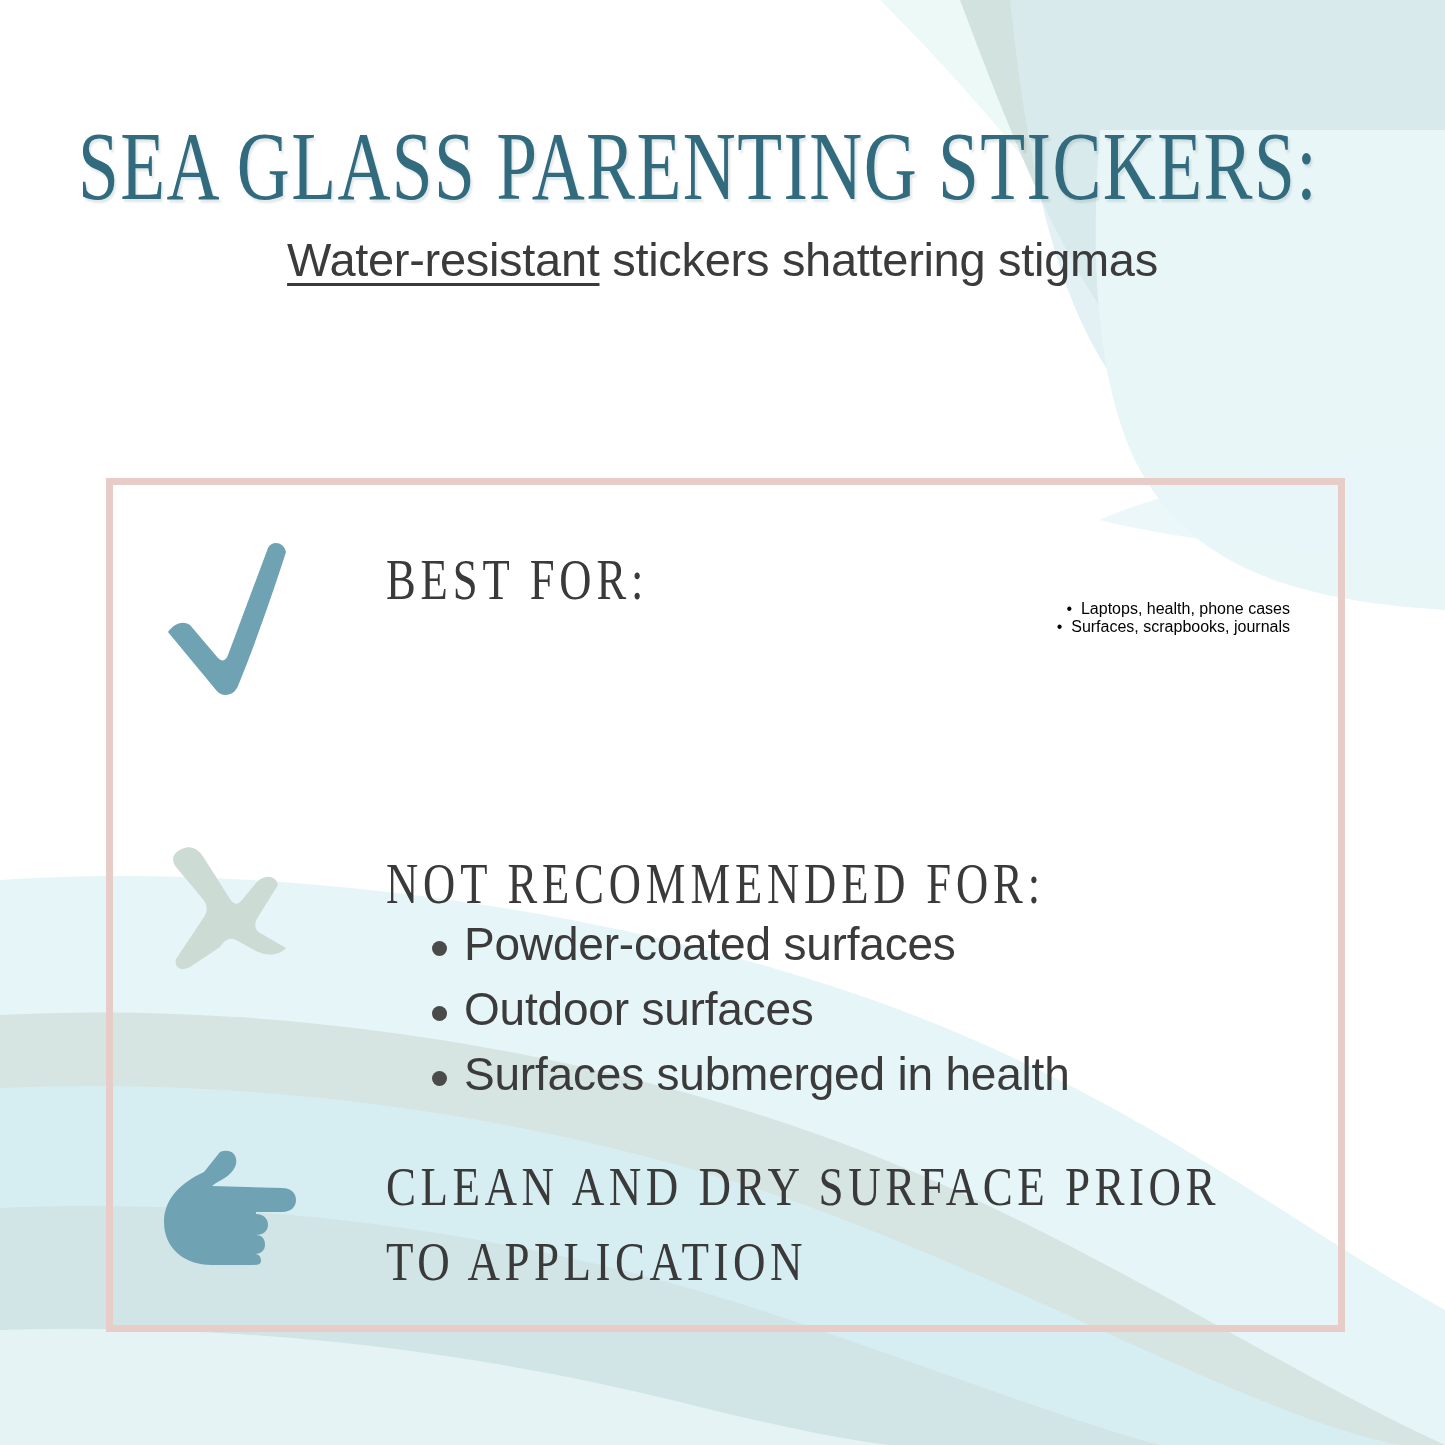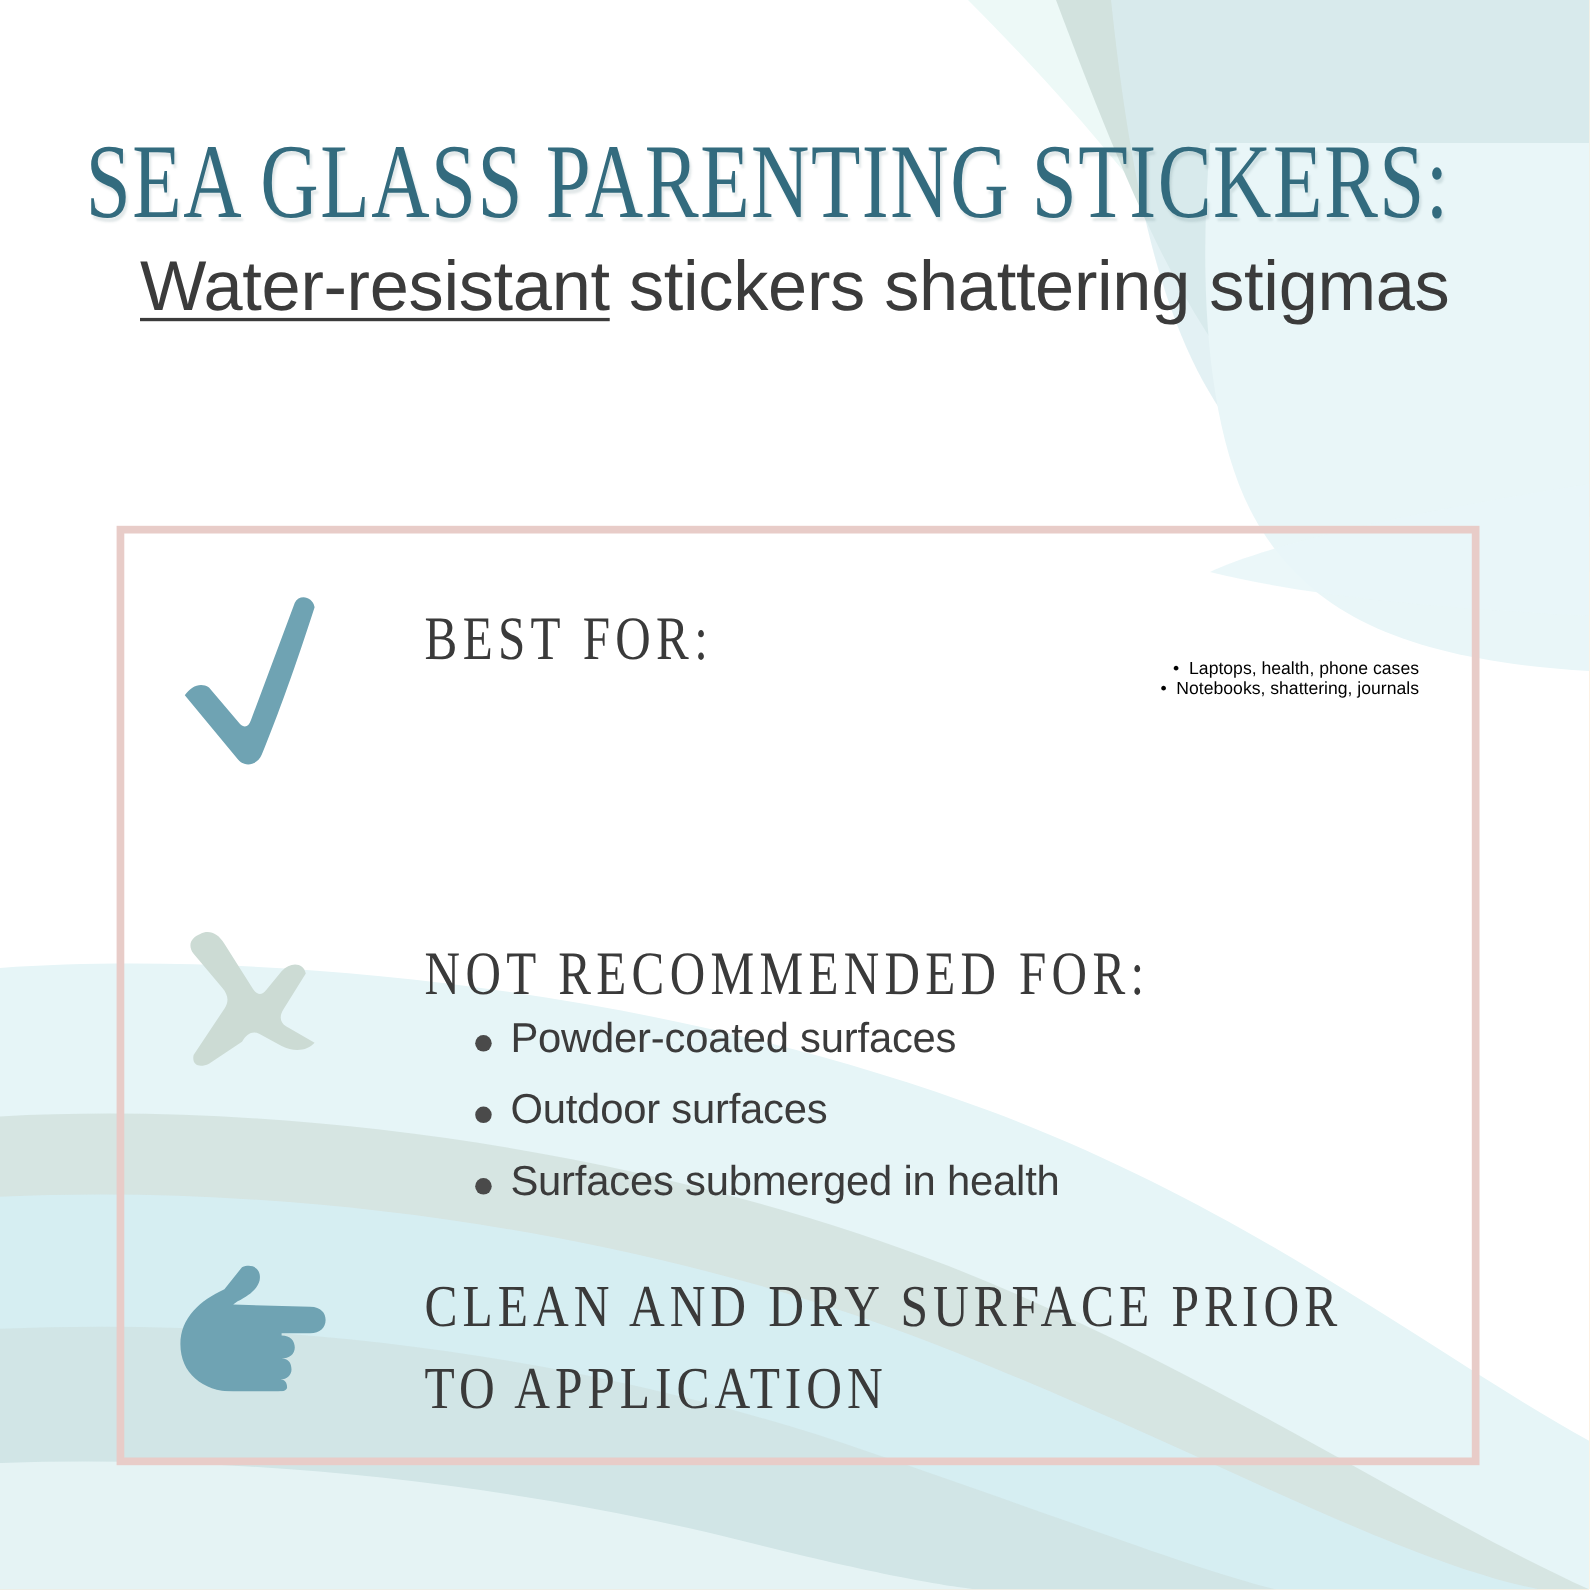--- a/index.html
+++ b/index.html
@@ -22,21 +22,21 @@
     letter-spacing:1.5px;
     color:#336B7E;
     white-space:nowrap;
     transform:scaleX(0.93) scaleY(1.22);
     transform-origin:left top;
     text-shadow:2px 3px 2px rgba(90,120,130,0.18);
   }
   .subtitle{
     position:absolute;left:0;top:228px;width:1445px;
     text-align:center;
-    font-size:64px;
+    font-size:47px;
     line-height:64px;
     color:#3B3B3B;
     letter-spacing:-0.3px;
     font-weight:300;
   }
   .subtitle .u{ text-decoration:underline; text-underline-offset:7px; text-decoration-thickness:3px;}
 
   
   .frame{
     position:absolute;left:106px;top:478px;
@@ -75,21 +75,21 @@
     width:920px;
     transform:scaleY(1.2);
     transform-origin:left top;
   }
 
   
   ul.blist{
     position:absolute;
     margin:0;padding:0;list-style:none;
     color:#3B3B3B;
-    font-size:38px;
+    font-size:46px;
     line-height:65px;
     font-weight:300;
     letter-spacing:-0.2px;
   }
   ul.blist li{
     position:relative;
     padding-left:54px;
     white-space:nowrap;
   }
   ul.blist li:before{
@@ -144,21 +144,21 @@
 
   <svg class="icon" id="hand-icon" width="140" height="115" viewBox="0 0 140 115">
     <path d="M60 2 C70 -2 78 4 76 14 C74 22 66 28 56 33 L52 36 L122 38 C132 38 136 44 136 50 C136 57 131 62 122 62 L96 62 L96 64 C104 64 108 69 108 75 C108 81 103 85 96 85 C102 85 105 89 105 95 C105 100 101 104 95 104 C99 104 101 107 101 111 C101 114 98 115 93 115 L52 115 C24 115 4 98 4 72 C4 48 22 32 44 22 Z" fill="#6FA3B3"></path>
   </svg>
 
   <div class="heading" id="h-best">BEST FOR:</div>
 
   <div id="list-best-wrap">
     <ul>
       <li><span>•&nbsp;&nbsp;</span><span>Laptops, health, phone cases</span></li>
-      <li><span>•&nbsp;&nbsp;</span><span>Notebooks, shattering, journals</span></li>
+      <li><span>•&nbsp;&nbsp;</span><span>Surfaces, scrapbooks, journals</span></li>
     </ul>
   </div>
 
   <div class="heading" id="h-not">NOT RECOMMENDED FOR:</div>
 
   <ul class="blist" id="list-not">
     <li><span>Powder-coated surfaces</span></li>
     <li><span>Outdoor surfaces</span></li>
     <li><span>Surfaces submerged in health</span></li>
   </ul>

